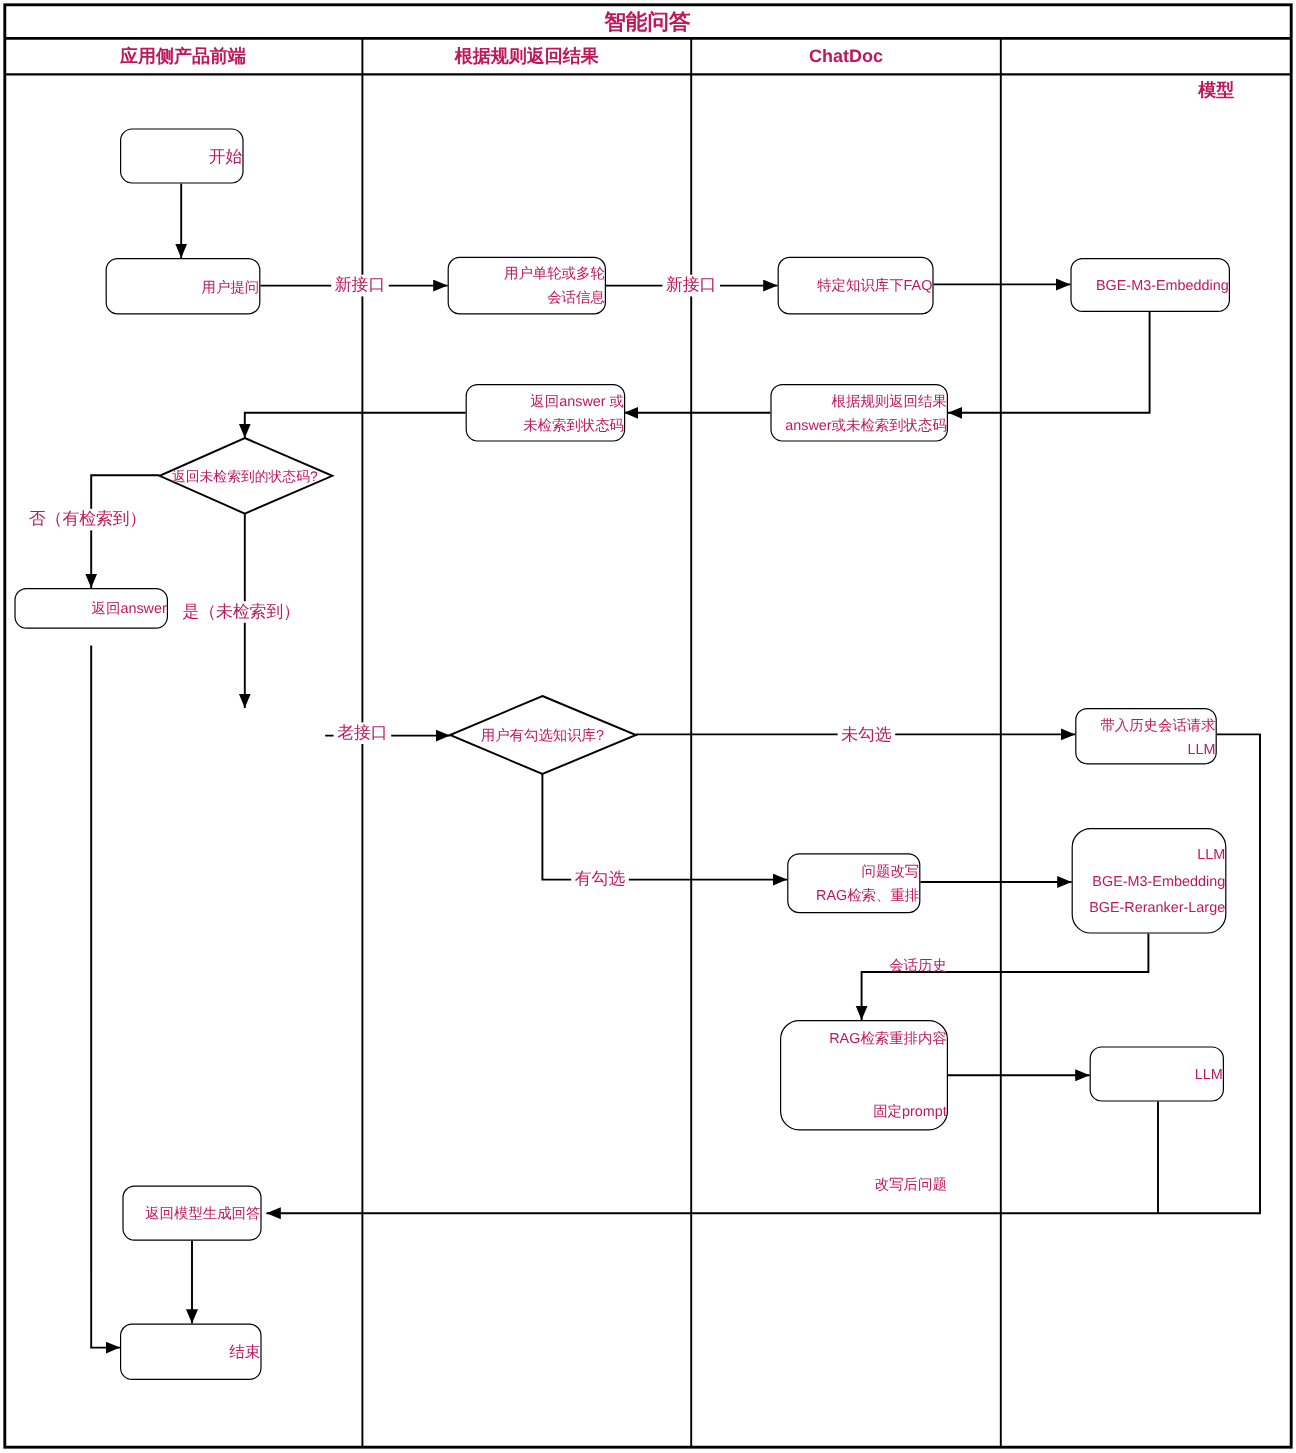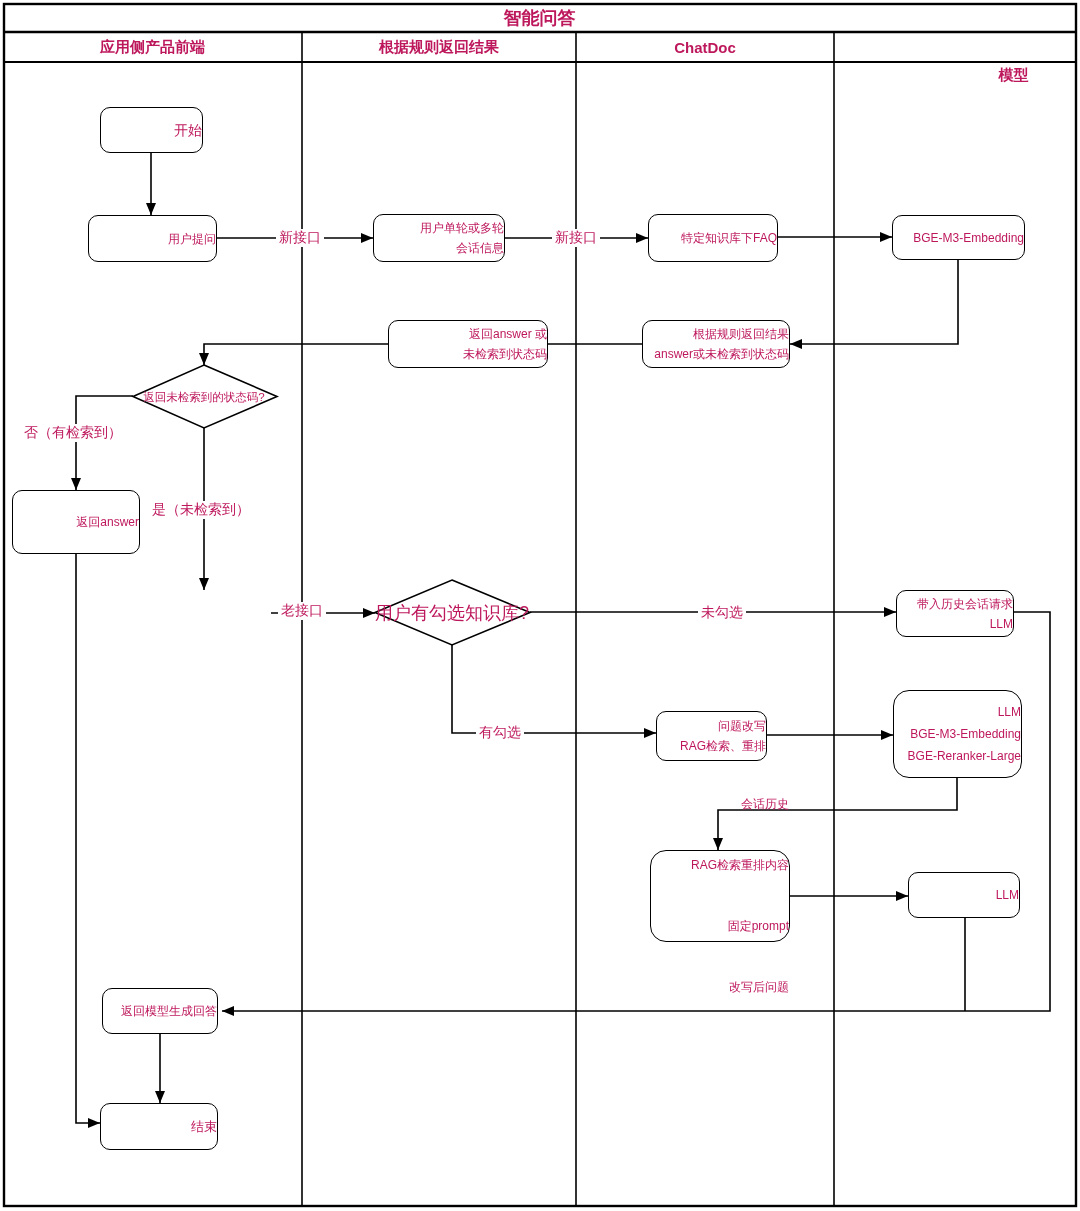--- a/index.html
+++ b/index.html
@@ -104,31 +104,31 @@
 
   <div class="node" style="left:373px; top:214px; width:132px; height:48px;">
     <span class="ln">用户单轮或多轮</span>
     <span class="ln">会话信息</span>
   </div>
 
   <div class="node" style="left:892px; top:215px; width:133px; height:45px;">
     <span class="ln">BGE-M3-Embedding</span>
   </div>
 
-  <div class="node" style="left:388px; top:320px; width:160px; height:48px;">
+  <div class="node" style="left:388px; top:320px; width:133px; height:48px;">
     <span class="ln">返回answer 或</span>
     <span class="ln">未检索到状态码</span>
   </div>
 
   <div class="node" style="left:642px; top:320px; width:148px; height:48px;">
     <span class="ln">根据规则返回结果</span>
     <span class="ln">answer或未检索到状态码</span>
   </div>
 
-  <div class="node" style="left:12px; top:490px; width:128px; height:64px;padding-left:16px;">
+  <div class="node" style="left:12px; top:490px; width:128px; height:34px;padding-left:16px;">
     <span class="ln">返回answer</span>
   </div>
 
 
   <div class="node" style="left:896px; top:590px; width:118px; height:47px;">
     <span class="ln">带入历史会话请求</span>
     <span class="ln">LLM</span>
   </div>
 
   <div class="node" style="left:656px; top:711px; width:111px; height:50px;">
@@ -155,21 +155,21 @@
 
   <div class="node" style="left:102px; top:988px; width:116px; height:46px;">
     <span class="ln">返回模型生成回答</span>
   </div>
 
   <div class="node" style="left:100px; top:1103px; width:118px; height:47px; font-size:13px;">
     <span class="ln">结束</span>
   </div>
 
   <div class="diamond-label" style="left:204px; top:397px;">返回未检索到的状态码?</div>
-  <div class="diamond-label" style="left:452px; top:613px; font-size:18px;">用户有勾选知识库?</div>
+  <div class="diamond-label" style="left:452px; top:613px; font-size:12px;">用户有勾选知识库?</div>
 
   <div class="edge-label" style="left:300px; top:238px;">新接口</div>
   <div class="edge-label" style="left:576px; top:238px;">新接口</div>
   <div class="edge-label" style="left:73px; top:433px;">否（有检索到）</div>
   <div class="edge-label" style="left:201px; top:510px;">是（未检索到）</div>
   <div class="edge-label" style="left:302px; top:611px;">老接口</div>
   <div class="edge-label" style="left:722px; top:613px;">未勾选</div>
   <div class="edge-label" style="left:500px; top:733px;">有勾选</div>
 
 </div>

